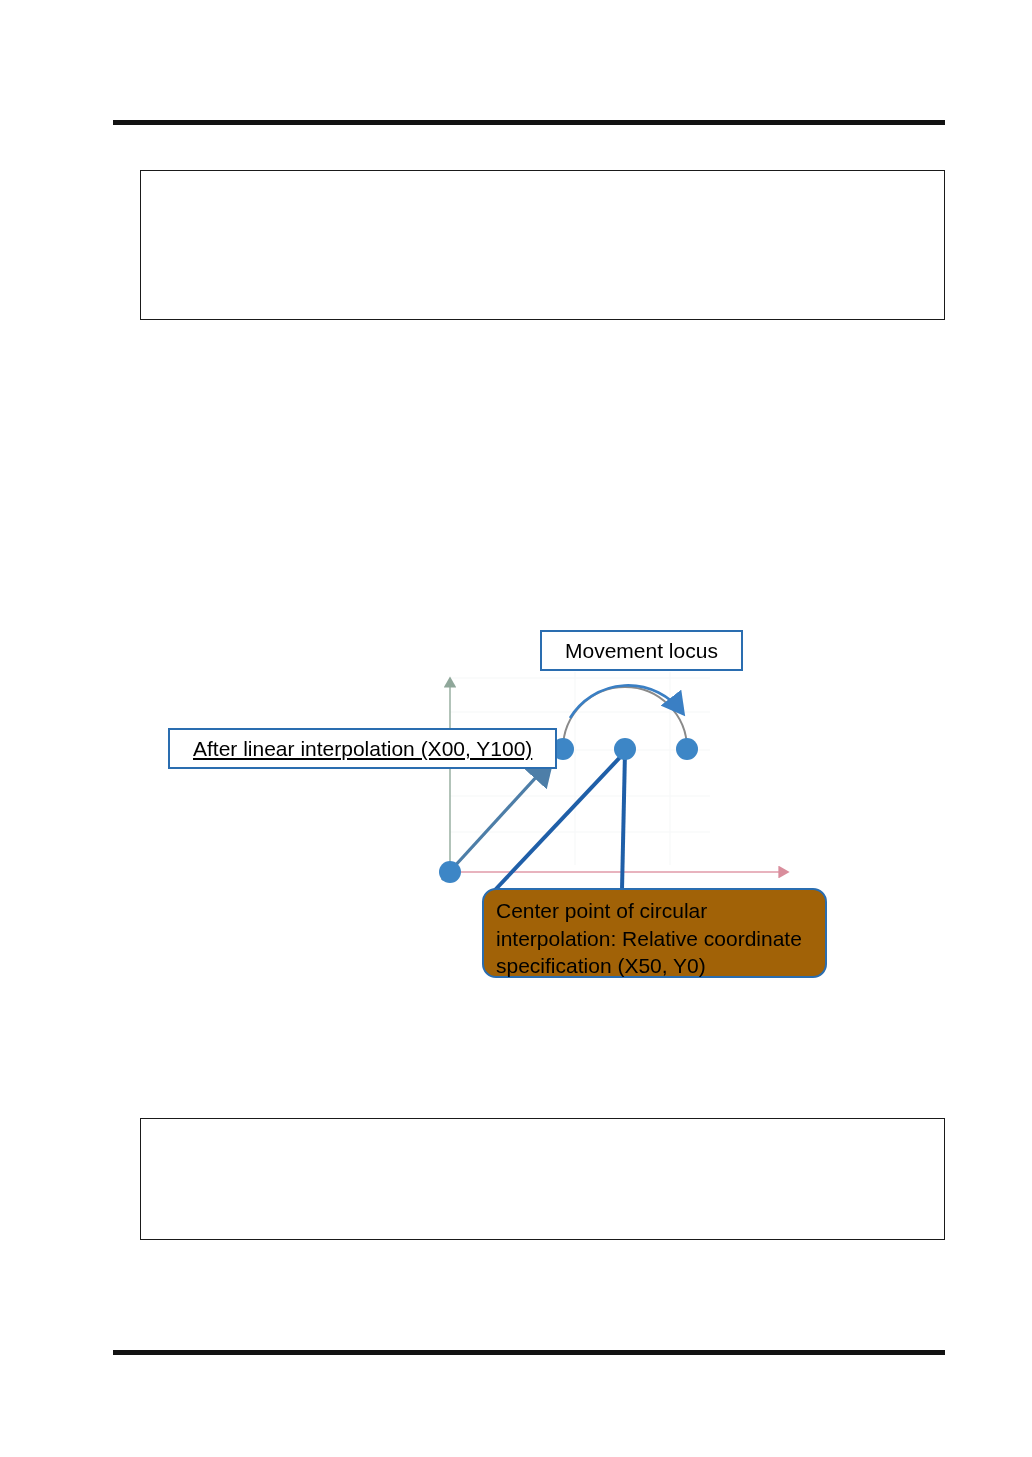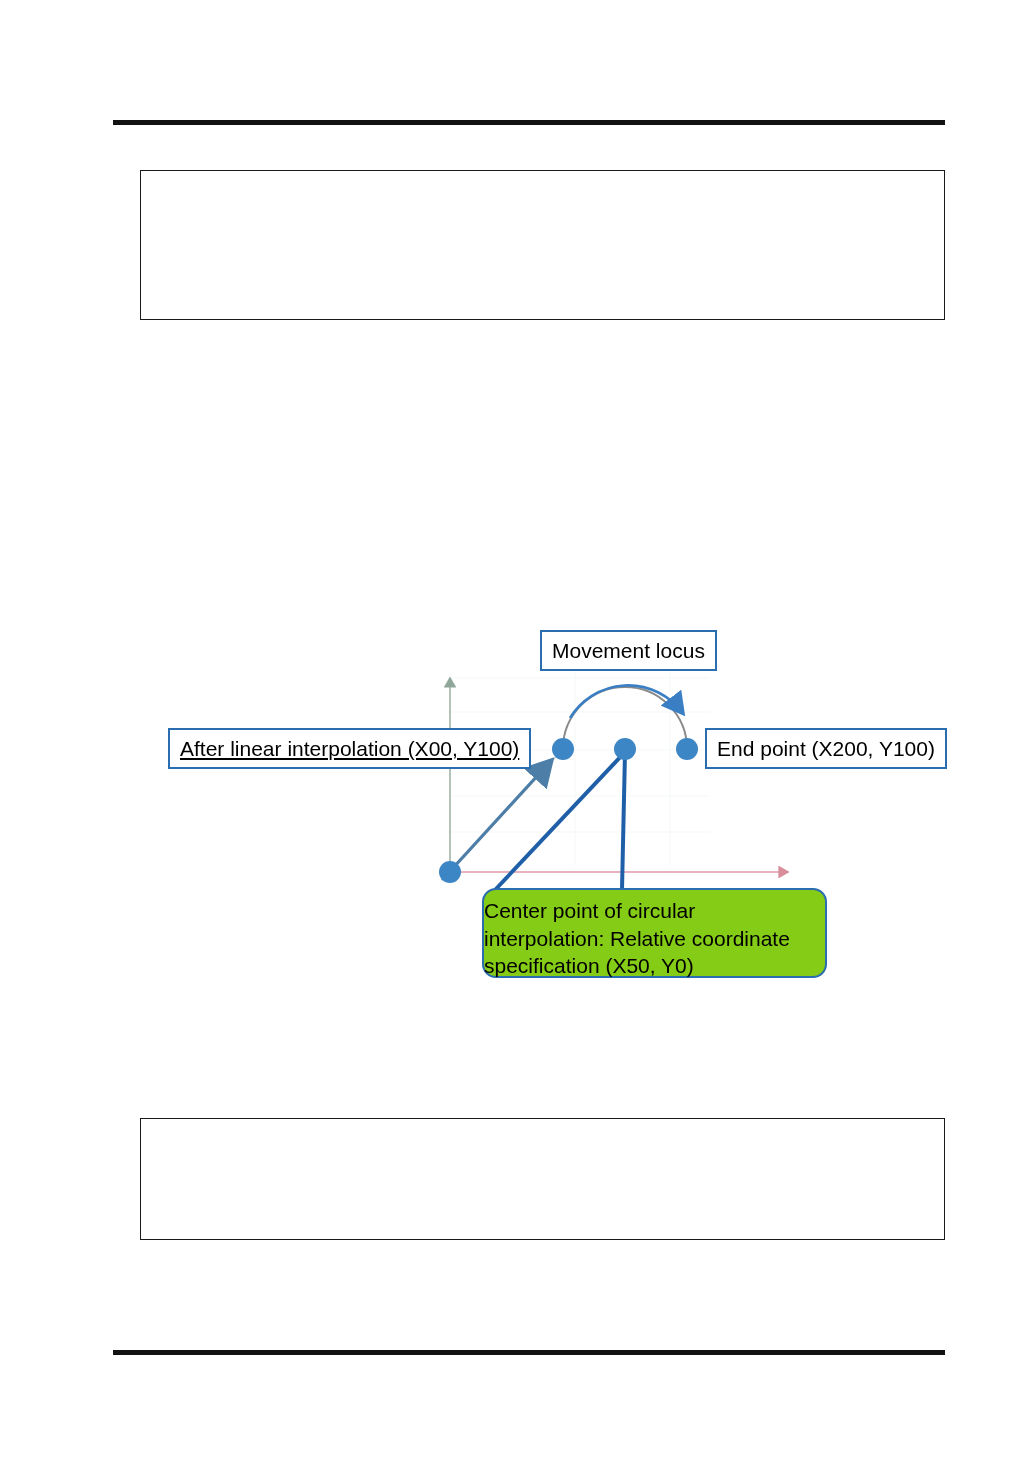--- a/index.html
+++ b/index.html
@@ -59,41 +59,41 @@
   .label-box {
     position: absolute;
     border: 2px solid #2a6db0;
     background: #ffffff;
     color: #000000;
     font-size: 21px;
     line-height: 1.1;
     white-space: nowrap;
     display: flex;
     align-items: center;
-    padding: 4px 10px;
+    padding: 4px 23px;
     box-sizing: border-box;
   }
   #lbl-movement { left: 390px; top: 30px;  height: 41px; }
   #lbl-after    { left: 18px;  top: 128px; height: 41px; text-decoration: underline; }
   #lbl-end      { left: 555px; top: 128px; height: 41px; }
   #lbl-start    { left: 65px;  top: 253px; height: 41px; }
 
   .callout-box {
     position: absolute;
     left: 332px;
     top: 288px;
     width: 345px;
     height: 90px;
     border: 2px solid #2a6db0;
     border-radius: 14px;
-    background: #84cc16;
+    background: #a16207;
     color: #000000;
     font-size: 21px;
     line-height: 1.32;
-    padding: 7px 0;
+    padding: 7px 12px;
     box-sizing: border-box;
   }
 </style>
 </head>
 <body>
 
 <div class="rule header"></div>
 <div class="rule footer"></div>
 
 <div class="content-box top"></div>
@@ -146,21 +146,20 @@
     <circle cx="413" cy="149" r="11" fill="#3d86c6"></circle>
     <circle cx="475" cy="149" r="11" fill="#3d86c6"></circle>
     <circle cx="537" cy="149" r="11" fill="#3d86c6"></circle>
     <circle cx="300" cy="272" r="11" fill="#3d86c6"></circle>
   </svg>
 
   <div class="label-box" id="lbl-movement">Movement locus</div>
 
   <div class="label-box" id="lbl-after">After linear interpolation (X00, Y100)</div>
 
-  <div class="label-box" id="lbl-end">End point (X200, Y100)</div>
 
 
   <div class="callout-box">
     <div>Center point of circular</div>
     <div>interpolation: Relative coordinate</div>
     <div>specification (X50, Y0)</div>
   </div>
 
 </div>
 

